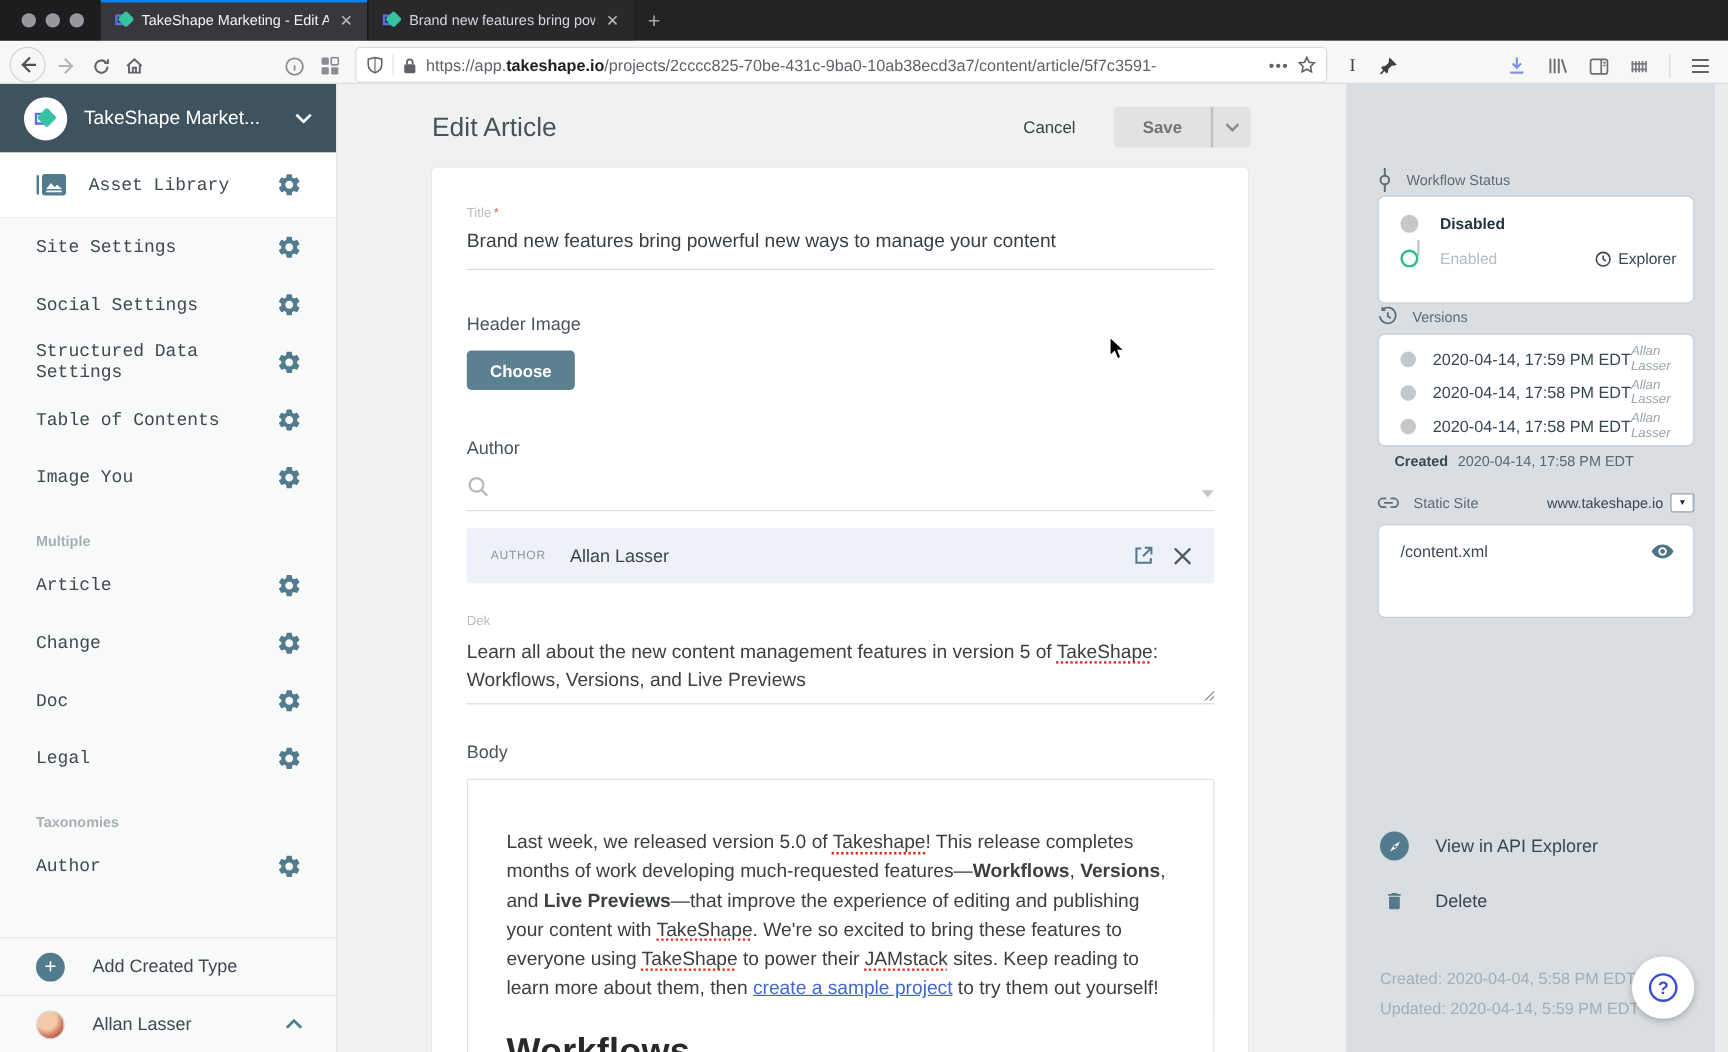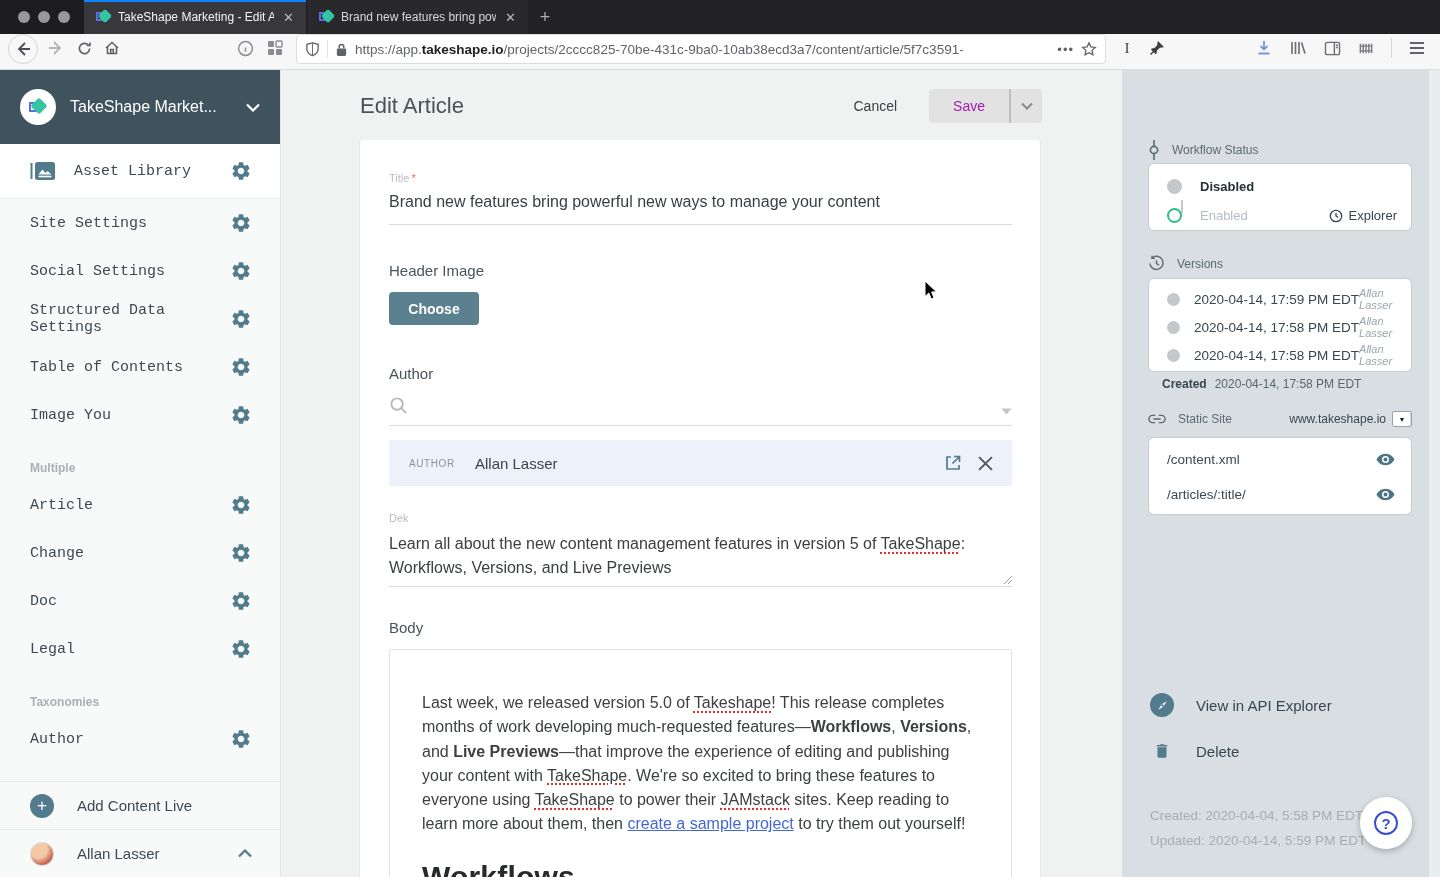--- a/index.html
+++ b/index.html
@@ -14,40 +14,40 @@
   .tab.active { background:#38383c; color:#f4f4f5; }
   .tab.active::before { content:""; position:absolute; top:0; left:0; right:0; height:2px; background:#0a84ff; }
   .tab.inactive { background:#29292c; border-left:1px solid #1b1b1d; }
   .tab .title { flex:1; white-space:nowrap; overflow:hidden; }
   .tab .close { font-size:13px; color:#b9b9bd; padding:0 2px; }
   .favicon { position:relative; width:15px; height:15px; flex:0 0 15px; }
   .favicon .sq { position:absolute; left:0; top:2px; width:9px; height:9px; border:2px solid #5b6ee1; transform:rotate(0deg); }
   .favicon .dm { position:absolute; left:4px; top:1px; width:10px; height:10px; background:#35c4a2; transform:rotate(45deg); border-radius:2px; }
   .newtab { display:flex; align-items:center; justify-content:center; width:34px; color:#a9a9ad; font-size:18px; }
 
-  .toolbar { position:absolute; top:34px; left:0; width:1440px; height:36px; background:#f7f7f8; border-bottom:1px solid #dddddf; display:flex; align-items:flex-start; padding:0 8px; }
+  .toolbar { position:absolute; top:34px; left:0; width:1440px; height:36px; background:#f7f7f8; border-bottom:1px solid #dddddf; display:flex; align-items:flex-end; padding:0 8px; }
   .navbtn { width:28px; height:28px; display:flex; align-items:center; justify-content:center; color:#5f6368; }
   .navbtn.back { border:1px solid #d4d4d6; border-radius:50%; width:30px; height:30px; margin-right:4px; color:#4a4d52; }
   .navbtn.dim { color:#b3b6ba; }
   .tool-ico { width:30px; height:28px; display:flex; align-items:center; justify-content:center; color:#6a6d72; }
   .urlbar { display:flex; align-items:center; height:30px; width:810px; margin:0 6px; background:#ffffff; border:1px solid #dcdcde; border-radius:4px; padding:0 8px; gap:7px; }
   .urlbar .divider { width:1px; height:18px; background:#e2e2e4; }
   .urltext { flex:1; font-size:13.5px; color:#5f6368; white-space:nowrap; overflow:hidden; }
   .urltext b { color:#202124; font-weight:700; }
   .serif-i { font-family:"Liberation Serif", serif; font-size:15px; color:#3c4043; }
   .spacer { flex:1; }
   .tb-right { display:flex; align-items:center; gap:4px; }
   .tb-sep { width:1px; height:20px; background:#d8d8da; margin:0 6px; }
 
   
   .app { position:absolute; top:70px; left:0; width:1440px; height:807px; overflow:hidden; }
 
   
   .sidebar { position:absolute; left:0; top:0; width:281px; height:807px; background:#f8f9f9; border-right:1px solid #e5e7e7; display:flex; flex-direction:column; }
-  .ws-header { height:74px; background:#3e535d; display:flex; align-items:center; padding:0 20px; gap:14px; flex:0 0 auto; }
+  .ws-header { height:57px; background:#3e535d; display:flex; align-items:center; padding:0 20px; gap:14px; flex:0 0 auto; }
   .ws-logo { width:36px; height:36px; border-radius:50%; background:#ffffff; display:flex; align-items:center; justify-content:center; position:relative; }
   .ws-logo .sq { position:absolute; left:9px; top:13px; width:10px; height:10px; border:2.5px solid #5b6ee1; }
   .ws-logo .dm { position:absolute; left:13px; top:11px; width:12px; height:12px; background:#35c4a2; transform:rotate(45deg); border-radius:2px; }
   .ws-name { color:#ffffff; font-size:16px; font-weight:500; flex:1; white-space:nowrap; overflow:hidden; }
   .ws-chev { color:#ffffff; }
   .nav { flex:1; overflow:hidden; }
   .nav-item { height:48px; display:flex; align-items:center; padding:0 28px 0 30px; color:#3e4a52; font-size:15px; }
   .nav-item .label { flex:1;font-family:Liberation Mono, monospace; }
   .nav-item.asset { background:#ffffff; border-bottom:1px solid #ebeded; height:55px; }
   .nav-item.asset .label { margin-left:18px; }
@@ -59,21 +59,21 @@
   .avatar { width:24px; height:24px; border-radius:50%; margin-right:23px; background:radial-gradient(circle at 35% 30%, #f3c9a8 0 40%, #c96b52 70%, #8c4a3a 100%); border:1px solid #d3d6d8; }
   .foot-row .label { flex:1; }
   .chev-up { color:#527b8d; }
 
   
   .main { position:absolute; left:281px; top:0; width:841px; height:807px; background:#f0f1f1; }
   .main-header { position:absolute; top:18px; left:79px; right:80px; height:36px; display:flex; align-items:center; }
   .page-title { font-size:22px; font-weight:500; color:#46535b; flex:1; }
   .cancel-btn { font-size:14px; font-weight:400; color:#3c4043; margin-right:32px; }
   .save-group { display:flex; height:34px; border-radius:4px; overflow:hidden; background:#e2e2e2; }
-  .save-btn { padding:0 24px; display:flex; align-items:center; font-size:14px; font-weight:400; color:#a21caf; }
+  .save-btn { padding:0 24px; display:flex; align-items:center; font-size:14px; font-weight:700; color:#737373; }
   .save-caret { width:33px; display:flex; align-items:center; justify-content:center; color:#8b8b8b; border-left:2px solid #bfbfbf; }
 
   .card { position:absolute; left:79px; top:70px; width:680px; height:760px; background:#ffffff; border-radius:3px; box-shadow:0 1px 2px rgba(0,0,0,.12); padding:32px 28px 0 29px; }
   .field-label-sm { font-size:11px; color:#b9bdc0; }
   .req { color:#e4685d; margin-left:2px; }
   .title-value { margin-top:9px; font-size:16px; color:#383f44; padding-bottom:13px; border-bottom:1px solid #dadcdd; }
   .group-label { font-size:15px; color:#49545b; }
   .hi-label { margin-top:37px; }
   .choose-btn { margin-top:13px; width:90px; height:33px; background:#5b8191; color:#ffffff; font-size:14px; font-weight:700; border:none; border-radius:4px; display:flex; align-items:center; justify-content:center; }
   .author-label { margin-top:40px; }
@@ -377,21 +377,21 @@
               <svg width="22" height="22" viewBox="0 0 24 24" fill="currentColor">
                 <path d="M19.14 12.94c.04-.3.06-.61.06-.94 0-.32-.02-.64-.07-.94l2.03-1.58a.49.49 0 0 0 .12-.61l-1.92-3.32a.488.488 0 0 0-.59-.22l-2.39.96c-.5-.38-1.03-.7-1.62-.94l-.36-2.54a.484.484 0 0 0-.48-.41h-3.84c-.24 0-.43.17-.47.41l-.36 2.54c-.59.24-1.13.57-1.62.94l-2.39-.96c-.22-.08-.47 0-.59.22L2.74 8.87c-.12.21-.08.47.12.61l2.03 1.58c-.05.3-.09.63-.09.94s.02.64.07.94l-2.03 1.58a.49.49 0 0 0-.12.61l1.92 3.32c.12.22.37.29.59.22l2.39-.96c.5.38 1.03.7 1.62.94l.36 2.54c.05.24.24.41.48.41h3.84c.24 0 .44-.17.47-.41l.36-2.54c.59-.24 1.13-.56 1.62-.94l2.39.96c.22.08.47 0 .59-.22l1.92-3.32c.12-.22.07-.47-.12-.61l-2.01-1.58zM12 15.6c-1.98 0-3.6-1.62-3.6-3.6s1.62-3.6 3.6-3.6 3.6 1.62 3.6 3.6-1.62 3.6-3.6 3.6z"></path>
               </svg>
             </span>
         </div>
       </div>
 
       <div class="side-foot">
         <div class="foot-row">
           <span class="plus-circle">+</span>
-          <span class="label">Add Content Live</span>
+          <span class="label">Add Created Type</span>
         </div>
         <div class="foot-row">
           <span class="avatar"></span>
           <span class="label">Allan Lasser</span>
           <span class="chev-up">
             <svg width="14" height="9" viewBox="0 0 14 9" fill="none" stroke="currentColor" stroke-width="2.2">
                 <path d="M1 7.5 L7 1.5 L13 7.5"></path>
               </svg>
           </span>
         </div>
@@ -469,21 +469,21 @@
 
       <div class="rp-section-head" style="top:70px">
         <span>
           <svg width="12" height="20" viewBox="0 0 12 20" fill="none" stroke="#5c6a72" stroke-width="1.6">
               <path d="M6 0 V6 M6 14 V20"></path>
               <circle cx="6" cy="10" r="3.6"></circle>
             </svg>
         </span>
         <span>Workflow Status</span>
       </div>
-      <div class="rp-card" style="top:93px; height:68px; padding-top:8px;">
+      <div class="rp-card" style="top:93px; height:90px; padding-top:8px;">
         <div class="wf-row">
           <span class="wf-circle"></span>
           <span class="wf-label-on">Disabled</span>
         </div>
         <div class="wf-connector"></div>
         <div class="wf-row">
           <span class="wf-circle ring"></span>
           <span class="wf-label-off">Enabled</span>
           <span class="wf-sched">
             <svg width="14" height="14" viewBox="0 0 16 16" fill="none" stroke="#37474f" stroke-width="1.5">
@@ -541,29 +541,20 @@
       <div class="rp-card" style="top:367px; height:78px; padding-top:4px;">
         <div class="path-row">
           <span class="path-text">/content.xml</span>
           <span class="eye">
             <svg width="19" height="13" viewBox="0 0 20 13" fill="currentColor">
                 <path d="M10 0.5 C5.5 0.5 2 3.5 0.5 6.5 C2 9.5 5.5 12.5 10 12.5 C14.5 12.5 18 9.5 19.5 6.5 C18 3.5 14.5 0.5 10 0.5 Z M10 10.2 a3.7 3.7 0 1 1 0 -7.4 a3.7 3.7 0 0 1 0 7.4 Z"></path>
                 <circle cx="10" cy="6.5" r="2.1"></circle>
               </svg>
           </span>
         </div>
-        <div class="path-row">
-          <span class="path-text">/articles/:title/</span>
-          <span class="eye">
-            <svg width="19" height="13" viewBox="0 0 20 13" fill="currentColor">
-                <path d="M10 0.5 C5.5 0.5 2 3.5 0.5 6.5 C2 9.5 5.5 12.5 10 12.5 C14.5 12.5 18 9.5 19.5 6.5 C18 3.5 14.5 0.5 10 0.5 Z M10 10.2 a3.7 3.7 0 1 1 0 -7.4 a3.7 3.7 0 0 1 0 7.4 Z"></path>
-                <circle cx="10" cy="6.5" r="2.1"></circle>
-              </svg>
-          </span>
-        </div>
       </div>
 
       <div class="action-row" style="top:623px">
         <span class="compass">
           <svg width="13" height="13" viewBox="0 0 14 14" fill="#ffffff">
               <path d="M11.5 2.5 L8.2 8.2 L2.5 11.5 L5.8 5.8 Z"></path>
               <circle cx="7" cy="7" r="1.3" fill="#527b8d"></circle>
             </svg>
         </span>
         <span>View in API Explorer</span>

